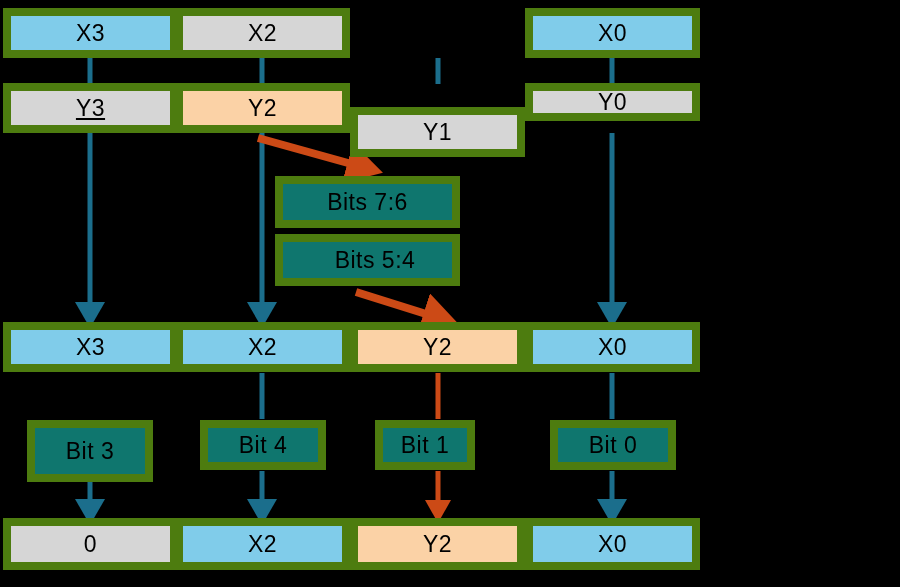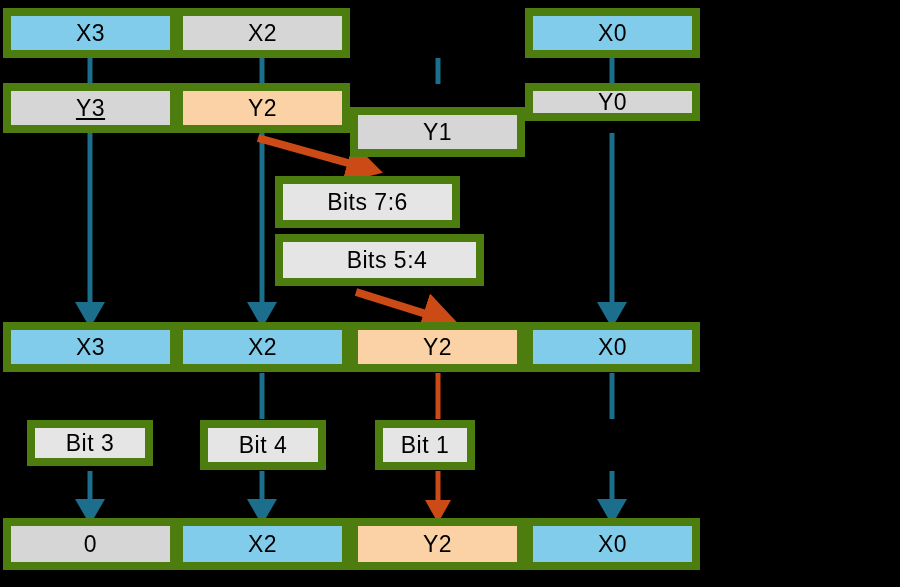--- a/index.html
+++ b/index.html
@@ -13,21 +13,21 @@
     border:8px solid #4d7c0f;
     display:flex;align-items:center;justify-content:center;
     color:#000;
     font-size:23px;
     line-height:1;
     letter-spacing:.5px;
   }
   .blue{background:#80CCEA;}
   .gray{background:#D6D6D6;}
   .peach{background:#FBD2A6;text-align:right;}
-  .green{background:#e5e5e5;}
+  .green{background:#0f766e;}
 
   .svglayer{position:absolute;left:0;top:0;width:900px;height:587px;overflow:visible;}
 </style>
 </head>
 <body>
 
 <div id="stage">
 
   <svg class="svglayer" viewBox="0 0 900 587">
     <defs>
@@ -65,29 +65,30 @@
   <div class="cell blue" style="left:3px;top:8px;width:175px;height:50px;">X3</div>
   <div class="cell gray" style="left:175px;top:8px;width:175px;height:50px;">X2</div>
   <div class="cell blue" style="left:525px;top:8px;width:175px;height:50px;">X0</div>
 
   <div class="cell gray" style="left:3px;top:83px;width:175px;height:50px;text-decoration:underline;">Y3</div>
   <div class="cell peach" style="left:175px;top:83px;width:175px;height:50px;">Y2</div>
   <div class="cell gray" style="left:350px;top:83px;width:175px;height:50px;margin-top:24px;">Y1</div>
   <div class="cell gray" style="left:525px;top:83px;width:175px;height:38px;">Y0</div>
 
   <div class="cell green" style="left:275px;top:176px;width:185px;height:52px;">Bits 7:6</div>
-  <div class="cell green" style="left:275px;top:234px;width:209px;height:52px;padding-left:15px;">Bits 5:4</div>
+  <div class="cell green" style="left:275px;top:234px;width:185px;height:52px;padding-left:15px;">Bits 5:4</div>
 
   <div class="cell blue" style="left:3px;top:322px;width:175px;height:50px;">X3</div>
   <div class="cell blue" style="left:175px;top:322px;width:175px;height:50px;">X2</div>
   <div class="cell peach" style="left:350px;top:322px;width:175px;height:50px;">Y2</div>
   <div class="cell blue" style="left:525px;top:322px;width:175px;height:50px;">X0</div>
 
-  <div class="cell green" style="left:27px;top:420px;width:126px;height:46px;">Bit 3</div>
+  <div class="cell green" style="left:27px;top:420px;width:126px;height:62px;">Bit 3</div>
   <div class="cell green" style="left:200px;top:420px;width:126px;height:50px;">Bit 4</div>
   <div class="cell green" style="left:375px;top:420px;width:100px;height:50px;">Bit 1</div>
+  <div class="cell green" style="left:550px;top:420px;width:126px;height:50px;">Bit 0</div>
 
   <div class="cell gray" style="left:3px;top:518px;width:175px;height:52px;">0</div>
   <div class="cell blue" style="left:175px;top:518px;width:175px;height:52px;">X2</div>
   <div class="cell peach" style="left:350px;top:518px;width:175px;height:52px;">Y2</div>
   <div class="cell blue" style="left:525px;top:518px;width:175px;height:52px;">X0</div>
 
 </div>
 
 </body></html>

